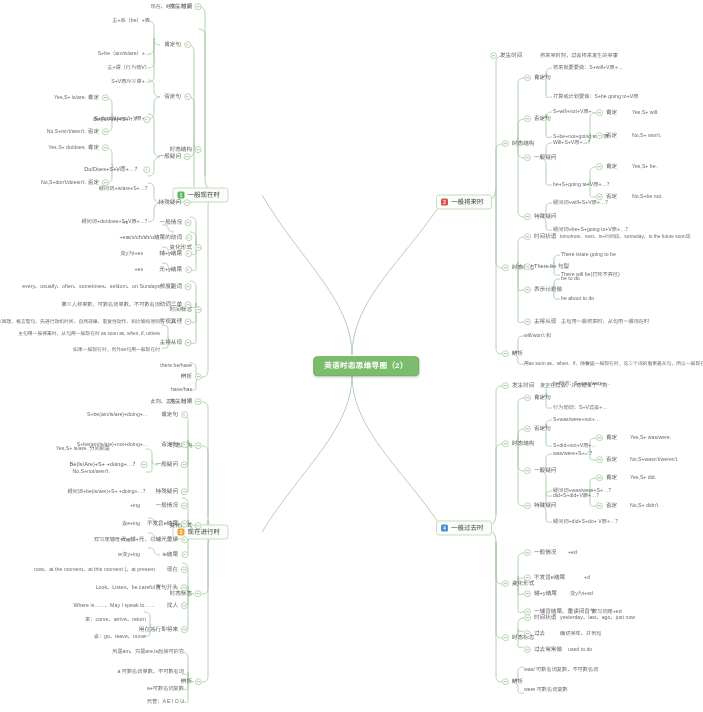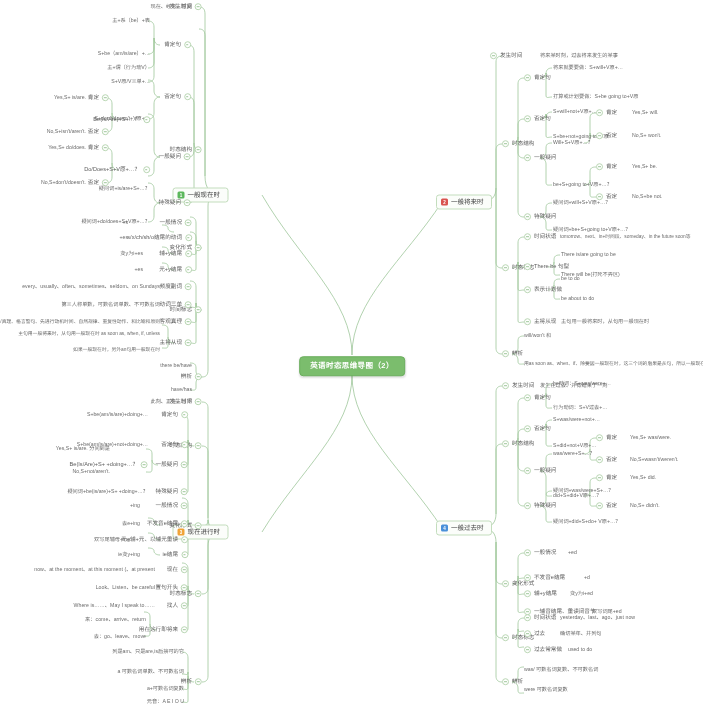--- a/index.html
+++ b/index.html
@@ -52,21 +52,21 @@
 
   
   .ra{text-align:right;transform:translateX(-100%);}
   .la{text-align:left;}
   .ca{text-align:center;transform:translateX(-50%);}
   .vmid{transform:translateY(-50%);}
   .ra.vmid{transform:translate(-100%,-50%);}
   .ca.vmid{transform:translate(-50%,-50%);}
   .la.vmid{transform:translateY(-50%);}
   .l1.vmid{transform:translateY(-50%);}
-  .root.vmid{transform:translate(-50%,-50%);}
+  .root.vmid{transform:translate(-50%,-50%);margin-left:14px;}
 
   
   .l2.rev{flex-direction:row-reverse;}
 </style>
 </head>
 <body>
 
 <div id="canvas">
 
 <svg class="links" viewBox="0 0 703 712">

